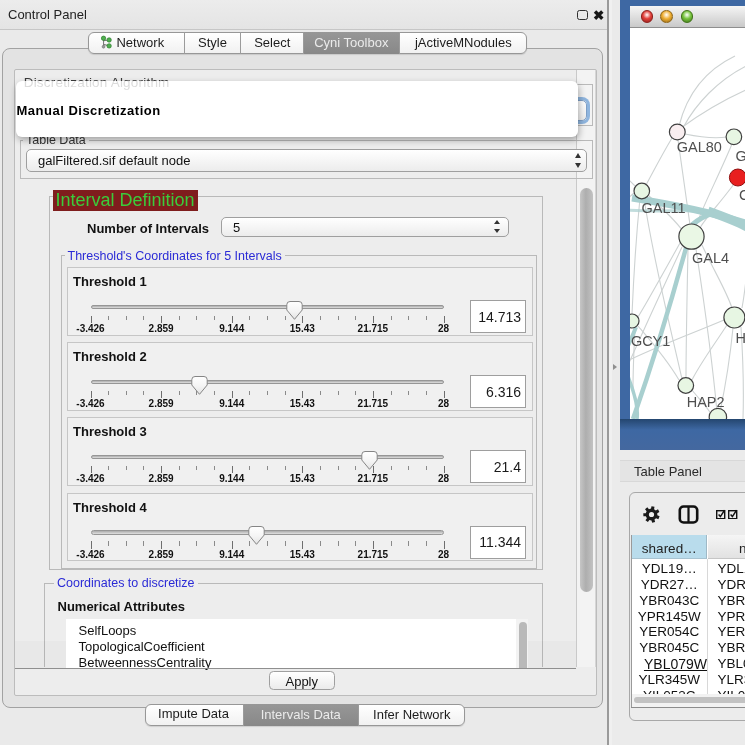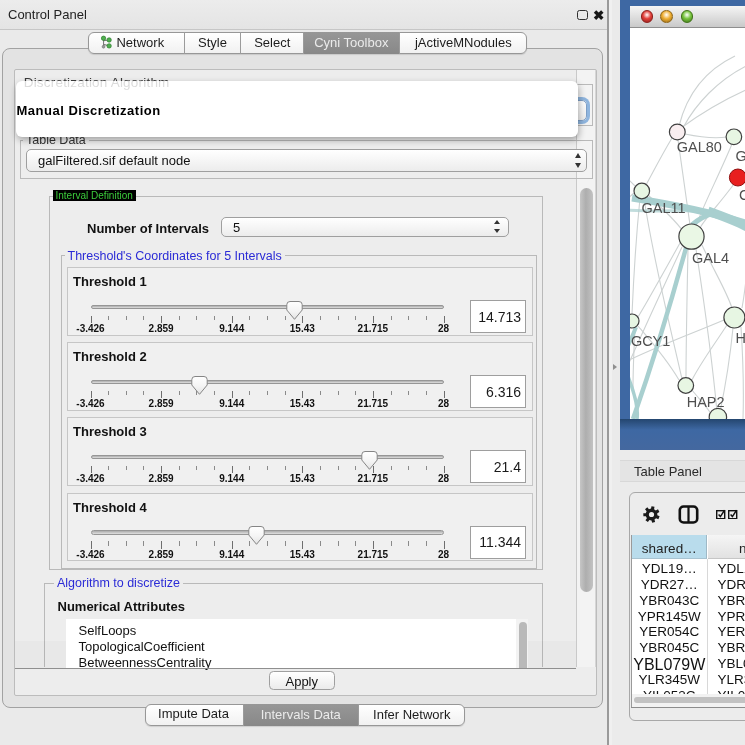--- a/index.html
+++ b/index.html
@@ -35,21 +35,21 @@
 <div class="ab" style="left:612.5px;top:364px;width:0;height:0;border-top:3.5px solid transparent;border-bottom:3.5px solid transparent;border-left:4.5px solid #8f8f8f;"></div>
 <div class="ab" style="left:20px;top:84px;width:573px;height:42px;border:1px solid #b9b9b9;z-index:1;"></div>
 <div class="ab" style="left:25.5px;top:100px;width:561px;height:21px;background:linear-gradient(#ffffff,#ededed);border:1px solid #7d9fc7;border-radius:5px;box-shadow:0 0 0 3px rgba(110,160,215,0.75);z-index:2;"></div>
 <div class="ab" style="left:20px;top:140px;width:573px;height:38.5px;border:1px solid #b9b9b9;"></div>
 <div class="ab" style="left:23px;top:132.5px;font-size:12.5px;color:#333;background:#ededed;padding:0 3px;z-index:3;">Table Data</div>
 <div class="ab" style="left:25.5px;top:149px;width:561px;height:22.5px;background:linear-gradient(#ffffff,#ececec);border:1px solid #9f9f9f;border-radius:5px;"></div>
 <div class="ab" style="left:38px;top:152.5px;font-size:13px;color:#111;">galFiltered.sif default node</div>
 <div class="ab" style="left:575.0px;top:153.0px;width:0;height:0;border-left:3.5px solid transparent;border-right:3.5px solid transparent;border-bottom:5.0px solid #333;"></div>
 <div class="ab" style="left:575.0px;top:163.0px;width:0;height:0;border-left:3.5px solid transparent;border-right:3.5px solid transparent;border-top:5.0px solid #333;"></div>
 <div class="ab" style="left:48.5px;top:196px;width:494px;height:373.5px;border:1px solid #b9b9b9;"></div>
-<div class="ab" style="left:52.5px;top:190px;font-size:10px;color:#3bcb3b;background:#000000;padding:0 3px;z-index:3;">Interval Definition</div>
+<div class="ab" style="left:52.5px;top:190px;font-size:18px;color:#3bcb3b;background:#7f1d1d;padding:0 3px;z-index:3;">Interval Definition</div>
 <div class="ab" style="left:87px;top:221px;font-size:13px;font-weight:700;color:#111;">Number of Intervals</div>
 <div class="ab" style="left:220.5px;top:217px;width:288.5px;height:19.5px;background:linear-gradient(#ffffff,#ececec);border:1px solid #9f9f9f;border-radius:5px;"></div>
 <div class="ab" style="left:233px;top:219.5px;font-size:13px;color:#111;">5</div>
 <div class="ab" style="left:494.35px;top:220.25px;width:0;height:0;border-left:3.15px solid transparent;border-right:3.15px solid transparent;border-bottom:4.5px solid #333;"></div>
 <div class="ab" style="left:494.35px;top:229.25px;width:0;height:0;border-left:3.15px solid transparent;border-right:3.15px solid transparent;border-top:4.5px solid #333;"></div>
 <div class="ab" style="left:60.5px;top:255px;width:476px;height:314px;border:1px solid #b9b9b9;"></div>
 <div class="ab" style="left:64.5px;top:248.5px;font-size:12.5px;color:#2b2bd6;background:#ededed;padding:0 3px;z-index:3;">Threshold's Coordinates for 5 Intervals</div>
 <div class="ab" style="left:67px;top:267.0px;width:465.5px;height:68.5px;background:#f0f0f0;border:1px solid #c6c6c6;"></div>
 <div class="ab" style="left:73px;top:274.0px;font-size:13px;font-weight:700;color:#111;">Threshold 1</div>
 <div class="ab" style="left:90.5px;top:304.5px;width:353.5px;height:4.5px;background:linear-gradient(#ababab,#e0e0e0);border:1px solid #969696;border-radius:3px;"></div>
@@ -212,21 +212,21 @@
         <stop offset="0" stop-color="#ffffff"></stop>
         <stop offset="0.55" stop-color="#f4f4f4"></stop>
         <stop offset="1" stop-color="#e3e3e3"></stop>
       </linearGradient>
     </defs>
     <path d="M4,0.5 h9 a3.2,3.2 0 0 1 3.2,3.2 v5.3 L8.5,18.3 L0.8,9 V3.7 a3.2,3.2 0 0 1 3.2,-3.2 z" fill="url(#tg492)" stroke="#858585" stroke-width="1"></path>
   </svg>
 <div class="ab" style="left:470px;top:525.6px;width:56px;height:33px;background:#fff;border:1px solid #9e9e9e;"></div>
 <div class="ab" style="left:470px;top:534.1px;width:51px;text-align:right;font-size:14px;color:#1a1a1a;">11.344</div>
 <div class="ab" style="left:44px;top:583px;width:498.5px;height:84px;border:1px solid #b9b9b9;border-bottom:none;"></div>
-<div class="ab" style="left:54px;top:576px;font-size:12.5px;color:#2b2bd6;background:#ededed;padding:0 3px;z-index:3;">Algorithm to discretize</div>
+<div class="ab" style="left:54px;top:576px;font-size:12.5px;color:#2b2bd6;background:#ededed;padding:0 3px;z-index:3;">Coordinates to discretize</div>
 <div class="ab" style="left:57.5px;top:599px;font-size:13px;font-weight:700;color:#111;">Numerical Attributes</div>
 <div class="ab" style="left:65.5px;top:619px;width:450px;height:48.5px;background:#fff;"></div>
 <div class="ab" style="left:78.5px;top:622.5px;font-size:13px;color:#111;line-height:16.1px;">SelfLoops<br>TopologicalCoefficient<br>BetweennessCentrality</div>
 <div class="ab" style="left:515.5px;top:619px;width:12px;height:48.5px;background:#f3f3f3;"></div>
 <div class="ab" style="left:518.8px;top:621.5px;width:8.6px;height:46px;background:#b9b9b9;border-radius:4.5px 4.5px 0 0;"></div>
 <div class="ab" style="left:14.5px;top:640.5px;width:51px;height:27px;background:rgba(0,0,0,0.018);"></div>
 <div class="ab" style="left:527.5px;top:640.5px;width:48px;height:27px;background:rgba(0,0,0,0.018);"></div>
 <div class="ab" style="left:14.5px;top:667.5px;width:561.5px;height:1.2px;background:#8f8f8f;"></div>
 <div class="ab" style="left:268.5px;top:671px;width:66.5px;height:18.5px;background:linear-gradient(#ffffff,#ebebeb);border:1px solid #9f9f9f;border-radius:4.5px;"></div>
 <div class="ab" style="left:268.5px;top:673.5px;width:66.5px;text-align:center;font-size:13px;color:#111;">Apply</div>
@@ -329,21 +329,21 @@
 <div class="ab" style="left:631.5px;top:577.1px;width:75.5px;text-align:center;font-size:13.5px;color:#111;">YDR27…</div>
 <div class="ab" style="left:717.5px;top:577.1px;font-size:13.5px;color:#111;">YDR2</div>
 <div class="ab" style="left:631.5px;top:592.8px;width:75.5px;text-align:center;font-size:13.5px;color:#111;">YBR043C</div>
 <div class="ab" style="left:717.5px;top:592.8px;font-size:13.5px;color:#111;">YBR0</div>
 <div class="ab" style="left:631.5px;top:608.6px;width:75.5px;text-align:center;font-size:13.5px;color:#111;">YPR145W</div>
 <div class="ab" style="left:717.5px;top:608.6px;font-size:13.5px;color:#111;">YPR1</div>
 <div class="ab" style="left:631.5px;top:624.4px;width:75.5px;text-align:center;font-size:13.5px;color:#111;">YER054C</div>
 <div class="ab" style="left:717.5px;top:624.4px;font-size:13.5px;color:#111;">YER0</div>
 <div class="ab" style="left:631.5px;top:640.1px;width:75.5px;text-align:center;font-size:13.5px;color:#111;">YBR045C</div>
 <div class="ab" style="left:717.5px;top:640.1px;font-size:13.5px;color:#111;">YBR0</div>
-<div class="ab" style="left:631.5px;top:655.9px;width:75.5px;text-align:center;font-size:16px;color:#111;">YBL079W</div>
+<div class="ab" style="left:631.5px;top:655.9px;width:75.5px;text-align:right;font-size:14px;color:#111;text-decoration:underline;">YBL079W</div>
 <div class="ab" style="left:717.5px;top:655.9px;font-size:13.5px;color:#111;">YBL0</div>
 <div class="ab" style="left:631.5px;top:671.7px;width:75.5px;text-align:center;font-size:13.5px;color:#111;">YLR345W</div>
 <div class="ab" style="left:717.5px;top:671.7px;font-size:13.5px;color:#111;">YLR3</div>
 <div class="ab" style="left:631.5px;top:687.5px;width:75.5px;text-align:center;font-size:13.5px;color:#111;">YIL053C</div>
 <div class="ab" style="left:717.5px;top:687.5px;font-size:13.5px;color:#111;">YIL0</div>
 <div class="ab" style="left:707.2px;top:559px;width:1px;height:135px;background:#d8d8d8;"></div>
 <div class="ab" style="left:631.5px;top:694px;width:113.5px;height:13px;background:#f2f2f2;"></div>
 <div class="ab" style="left:634px;top:696.5px;width:111px;height:6.6px;background:#c2c2c2;border-radius:3.3px 0 0 3.3px;"></div>
 <div class="ab" style="left:631px;top:707px;width:114px;height:1.2px;background:#8c8c8c;"></div>
 </body></html>

